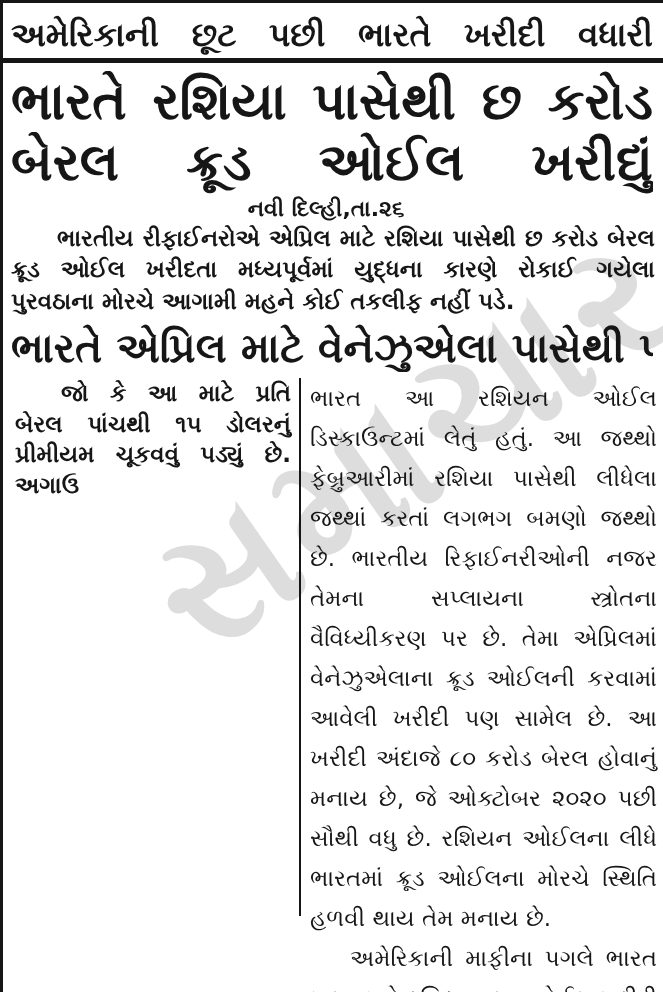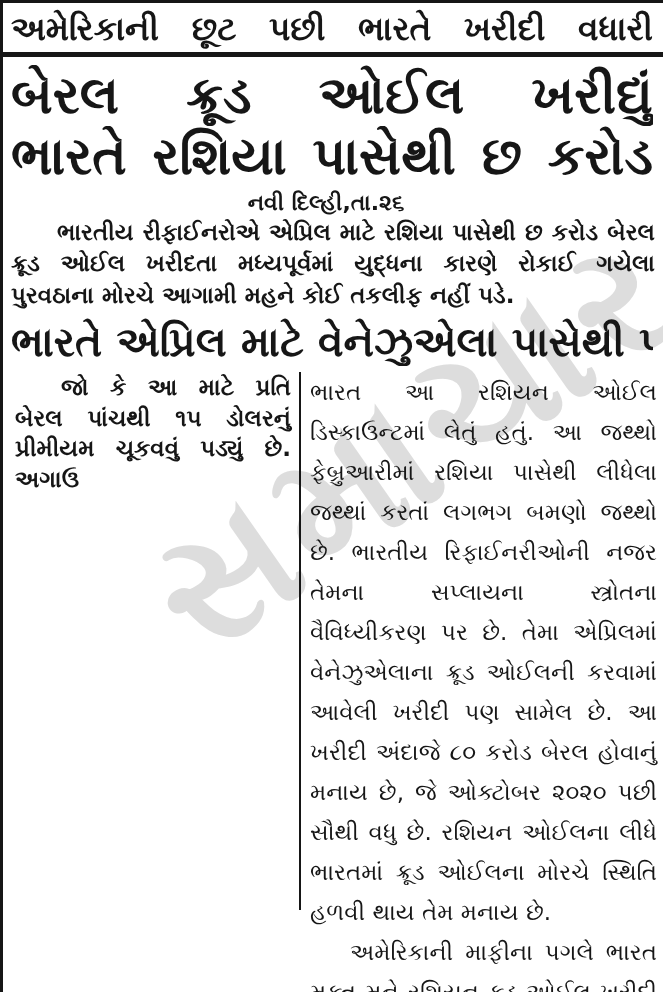--- a/index.html
+++ b/index.html
@@ -34,21 +34,21 @@
     color: #c7c7c7;
     opacity: 0.6;
     letter-spacing: 8px;
     white-space: nowrap;
     pointer-events: none;
   }
 
   .kicker {
     font-size: 33px;
     font-weight: bold;
-    padding: 6px 10px 3px 8px;
+    padding: 12px 10px 3px 8px;
     border-bottom: 5px solid #161616;
     text-align: justify;
     text-align-last: justify;
     white-space: nowrap;
     overflow: hidden;
   }
 
   .headline {
     padding: 8px 10px 0 8px;
     font-weight: bold;
@@ -132,22 +132,22 @@
 
 <div class="clipping">
 
   <div class="watermark">સમાચાર</div>
 
   <div class="content">
 
     <div class="kicker">અમેરિકાની છૂટ પછી ભારતે ખરીદી વધારી</div>
 
     <div class="headline">
+      <div class="hline">ભારતે રશિયા પાસેથી છ કરોડ</div>
       <div class="hline">બેરલ ક્રૂડ ઓઈલ ખરીદ્યું</div>
-      <div class="hline">ભારતે રશિયા પાસેથી છ કરોડ</div>
     </div>
 
     <div class="dateline">નવી દિલ્હી,તા.૨૬</div>
 
     <p class="lead">ભારતીય રીફાઈનરોએ એપ્રિલ માટે રશિયા પાસેથી છ કરોડ બેરલ ક્રૂડ ઓઈલ ખરીદતા મધ્યપૂર્વમાં યુદ્ધના કારણે રોકાઈ ગયેલા પુરવઠાના મોરચે આગામી મહને કોઈ તકલીફ નહીં પડે.</p>
 
     <div class="subheadline">
       <div class="hline">ભારતે એપ્રિલ માટે વેનેઝુએલા પાસેથી પણ</div>
     </div>
 

